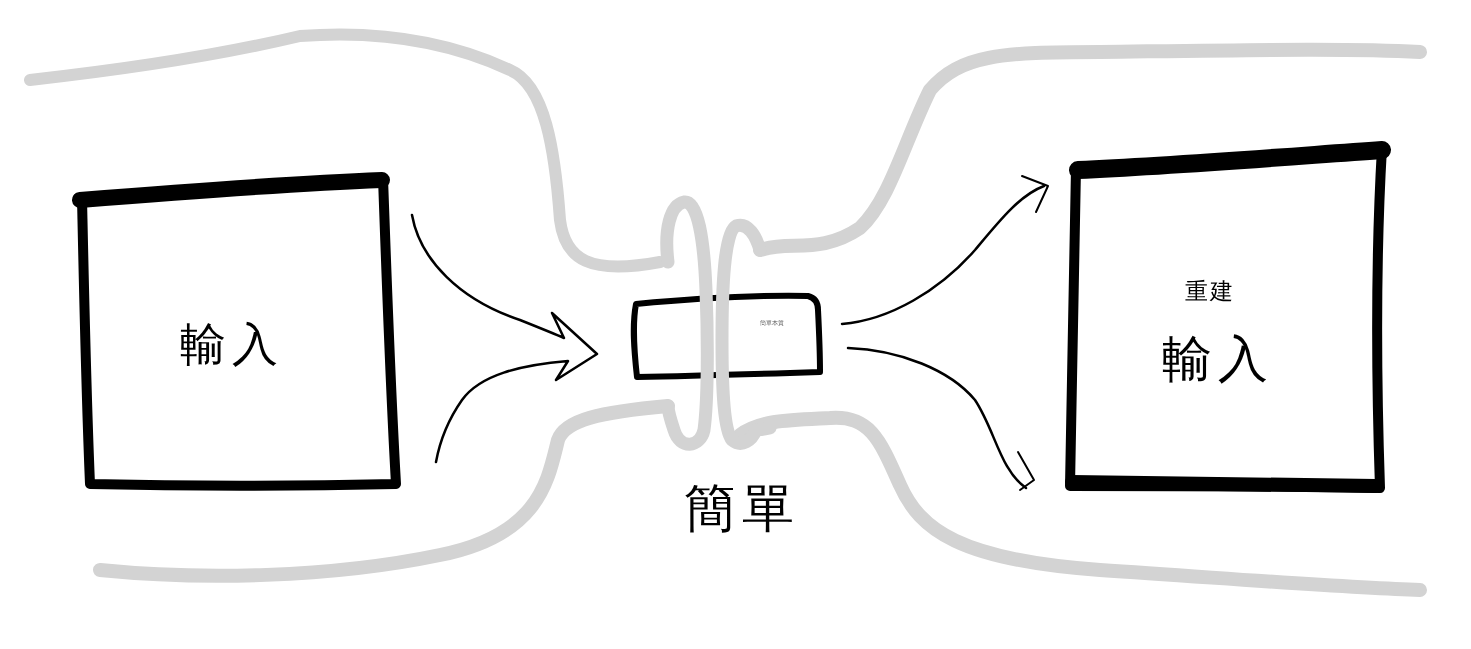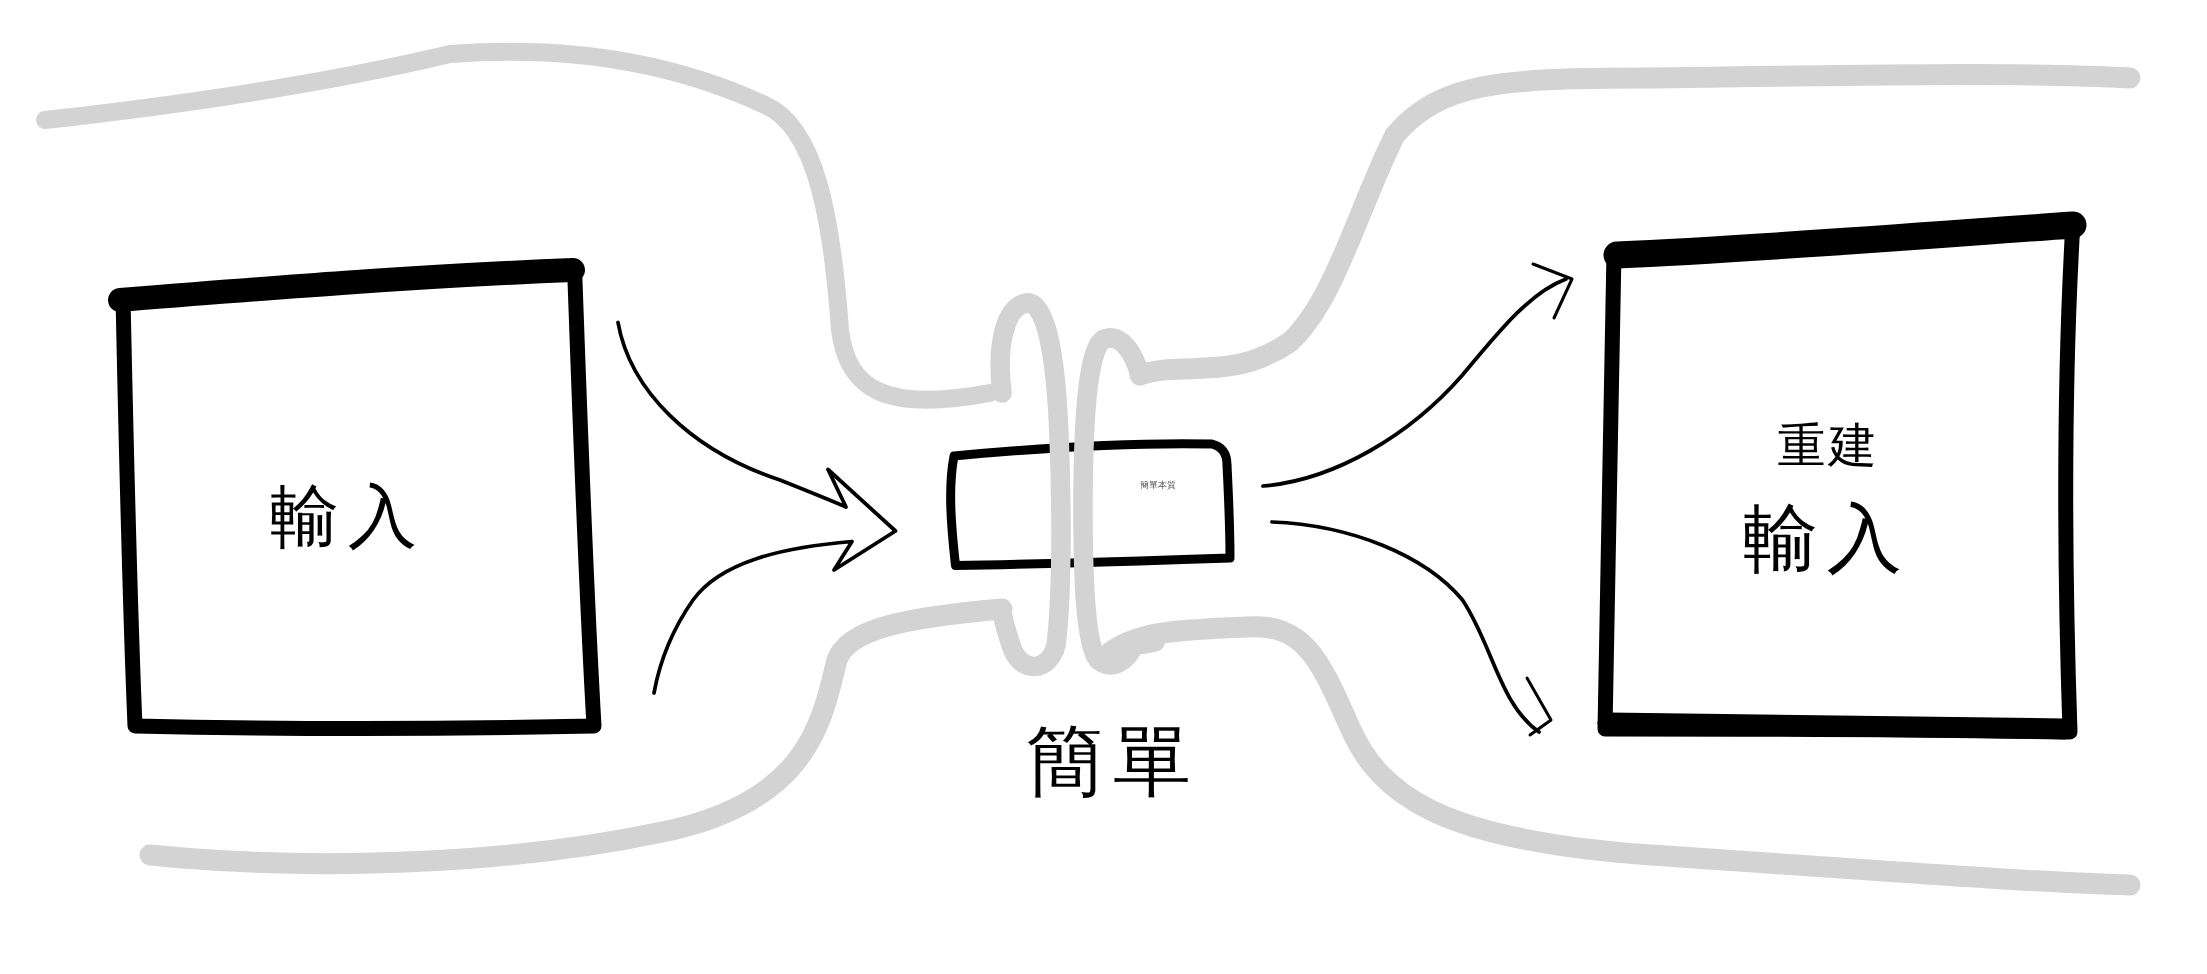--- a/index.html
+++ b/index.html
@@ -9,21 +9,21 @@
     .gray { fill: none; stroke: #d3d3d3; stroke-linecap: round; stroke-linejoin: round; }
     .ink { fill: none; stroke: #000000; stroke-linecap: round; stroke-linejoin: round; }
     .label {
       position: absolute;
       font-family: "DejaVu Sans", "Liberation Sans", sans-serif;
       color: #000;
       white-space: nowrap;
       text-align: center;
     }
     #input-label { left: 180px; top: 314px; font-size: 46px; letter-spacing: 6px; }
-    #recon-sub { left: 1185px; top: 276px; font-size: 32px; letter-spacing: 2px; }
+    #recon-sub { left: 1185px; top: 276px; font-size: 23px; letter-spacing: 2px; }
     #recon-main { left: 1162px; top: 326px; font-size: 50px; letter-spacing: 6px; }
     #essence-label { left: 684px; top: 478px; font-size: 52px; line-height: 60px; letter-spacing: 6px; text-align: right; }
     #bottleneck-text { left: 760px; top: 319px; font-size: 6px; color: #555; }
   </style>
 </head>
 <body>
 
 <div id="stage">
   <svg width="1471" height="649" viewBox="0 0 1471 649">
 

